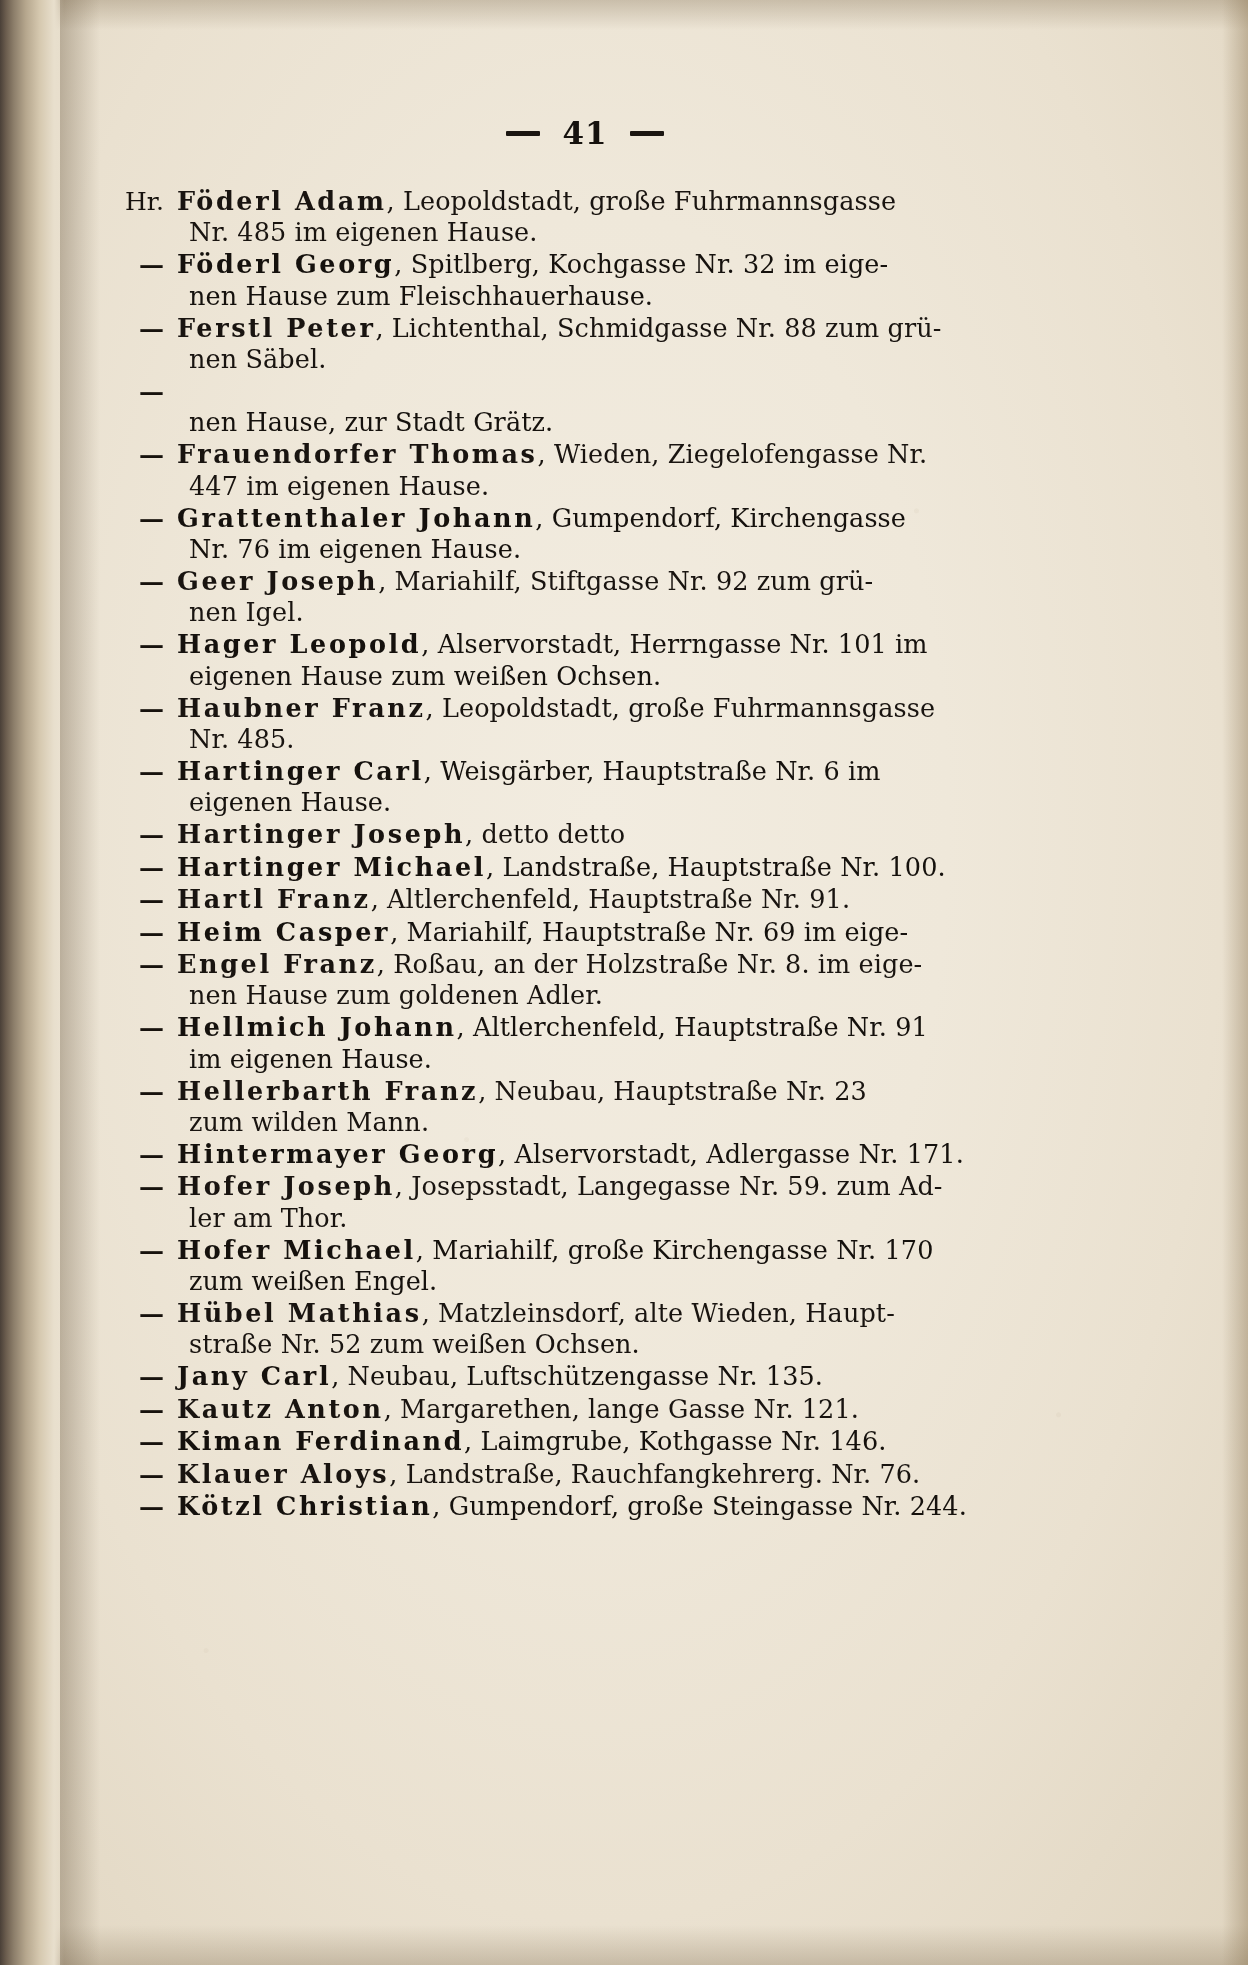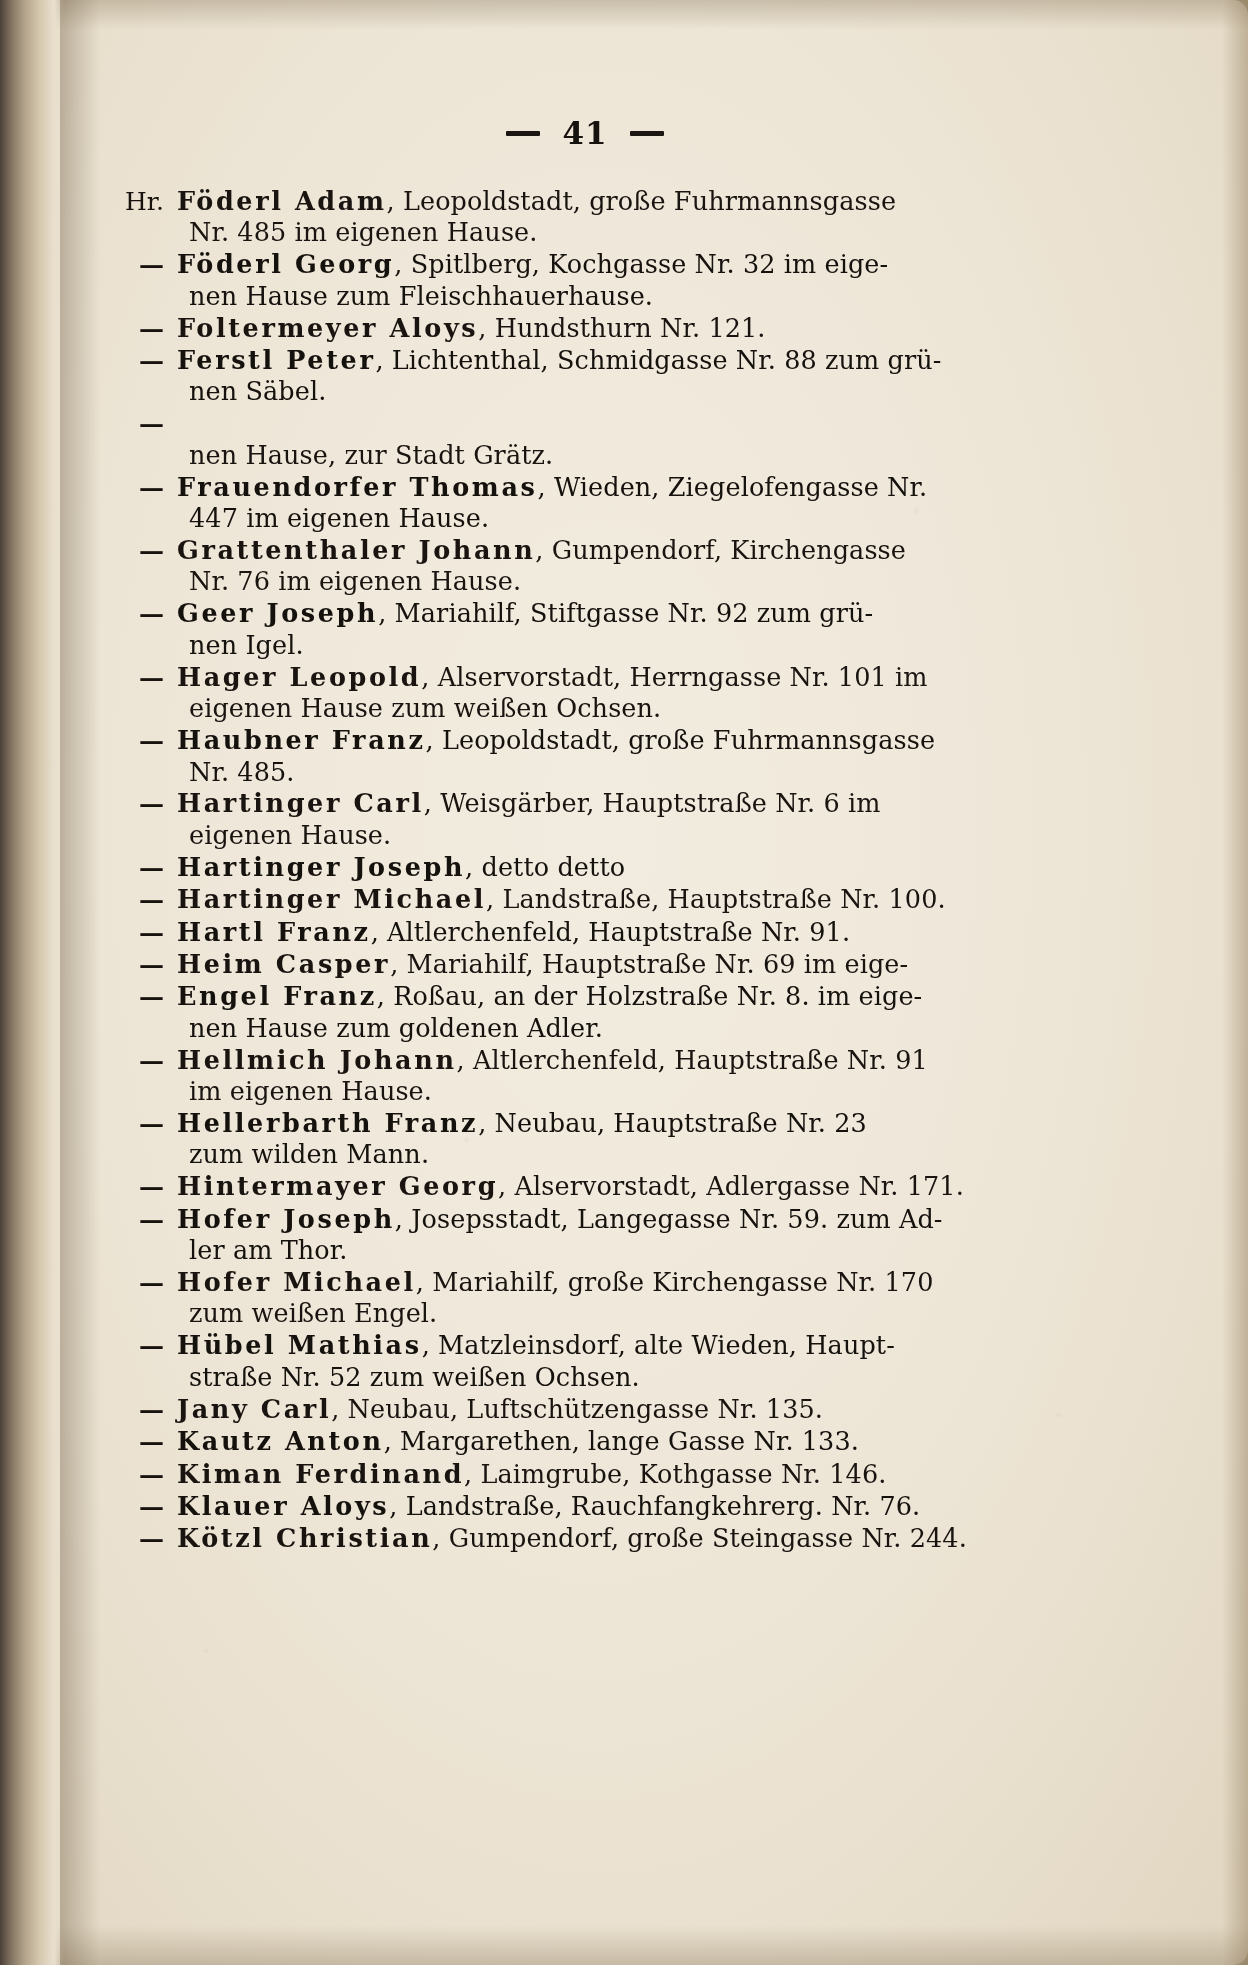--- a/index.html
+++ b/index.html
@@ -13,21 +13,20 @@
     font-family: "DejaVu Serif", serif;
     overflow: hidden;
   }
   .page {
     position: absolute;
     left: 0; top: 0;
     width: 1248px;
     height: 1965px;
     background:
       radial-gradient(ellipse at 48% 42%, #f2ece0 0%, #efe8da 38%, #eae1d0 68%, #e0d5c0 100%);
-    border-radius: 15px;
   }
   
   .gutter {
     position: absolute;
     left: 0; top: 0;
     width: 64px;
     height: 1965px;
     background: linear-gradient(to right,
       #4a4038 0px, #6b5d4e 6px, #8d7f6b 14px, #b6a78e 26px,
       #d6c9b0 40px, #e8dfcd 54px, rgba(240,234,221,0) 64px);
@@ -182,23 +181,20 @@
     <div class="entries" id="entries">
         <div class="entry">
           <div class="line"><span class="marker">Hr.</span><span class="txt"><span class="name">Föderl Adam</span><span class="rest">, Leopoldstadt, große Fuhrmannsgasse</span></span></div>
           <div class="line l2"><span class="txt rest">Nr. 485 im eigenen Hause.</span></div>
         </div>
         <div class="entry">
           <div class="line"><span class="marker dash"></span><span class="txt"><span class="name">Föderl Georg</span><span class="rest">, Spitlberg, Kochgasse Nr. 32 im eige-</span></span></div>
           <div class="line l2"><span class="txt rest">nen Hause zum Fleischhauerhause.</span></div>
         </div>
         <div class="entry">
-          <div class="line"><span class="marker dash"></span><span class="txt"><span class="name">Foltermeyer Aloys</span><span class="rest">, Hundsthurn Nr. 121.</span></span></div>
-        </div>
-        <div class="entry">
           <div class="line"><span class="marker dash"></span><span class="txt"><span class="name">Ferstl Peter</span><span class="rest">, Lichtenthal, Schmidgasse Nr. 88 zum grü-</span></span></div>
           <div class="line l2"><span class="txt rest">nen Säbel.</span></div>
         </div>
         <div class="entry">
           <div class="line"><span class="marker dash"></span></div>
           <div class="line l2"><span class="txt rest">nen Hause, zur Stadt Grätz.</span></div>
         </div>
         <div class="entry">
           <div class="line"><span class="marker dash"></span><span class="txt"><span class="name">Frauendorfer Thomas</span><span class="rest">, Wieden, Ziegelofengasse Nr.</span></span></div>
           <div class="line l2"><span class="txt rest">447 im eigenen Hause.</span></div>
@@ -259,21 +255,21 @@
           <div class="line l2"><span class="txt rest">zum weißen Engel.</span></div>
         </div>
         <div class="entry">
           <div class="line"><span class="marker dash"></span><span class="txt"><span class="name">Hübel Mathias</span><span class="rest">, Matzleinsdorf, alte Wieden, Haupt-</span></span></div>
           <div class="line l2"><span class="txt rest">straße Nr. 52 zum weißen Ochsen.</span></div>
         </div>
         <div class="entry">
           <div class="line"><span class="marker dash"></span><span class="txt"><span class="name">Jany Carl</span><span class="rest">, Neubau, Luftschützengasse Nr. 135.</span></span></div>
         </div>
         <div class="entry">
-          <div class="line"><span class="marker dash"></span><span class="txt"><span class="name">Kautz Anton</span><span class="rest">, Margarethen, lange Gasse Nr. 133.</span></span></div>
+          <div class="line"><span class="marker dash"></span><span class="txt"><span class="name">Kautz Anton</span><span class="rest">, Margarethen, lange Gasse Nr. 121.</span></span></div>
         </div>
         <div class="entry">
           <div class="line"><span class="marker dash"></span><span class="txt"><span class="name">Kiman Ferdinand</span><span class="rest">, Laimgrube, Kothgasse Nr. 146.</span></span></div>
         </div>
         <div class="entry">
           <div class="line"><span class="marker dash"></span><span class="txt"><span class="name">Klauer Aloys</span><span class="rest">, Landstraße, Rauchfangkehrerg. Nr. 76.</span></span></div>
         </div>
         <div class="entry">
           <div class="line"><span class="marker dash"></span><span class="txt"><span class="name">Kötzl Christian</span><span class="rest">, Gumpendorf, große Steingasse Nr. 244.</span></span></div>
         </div>

